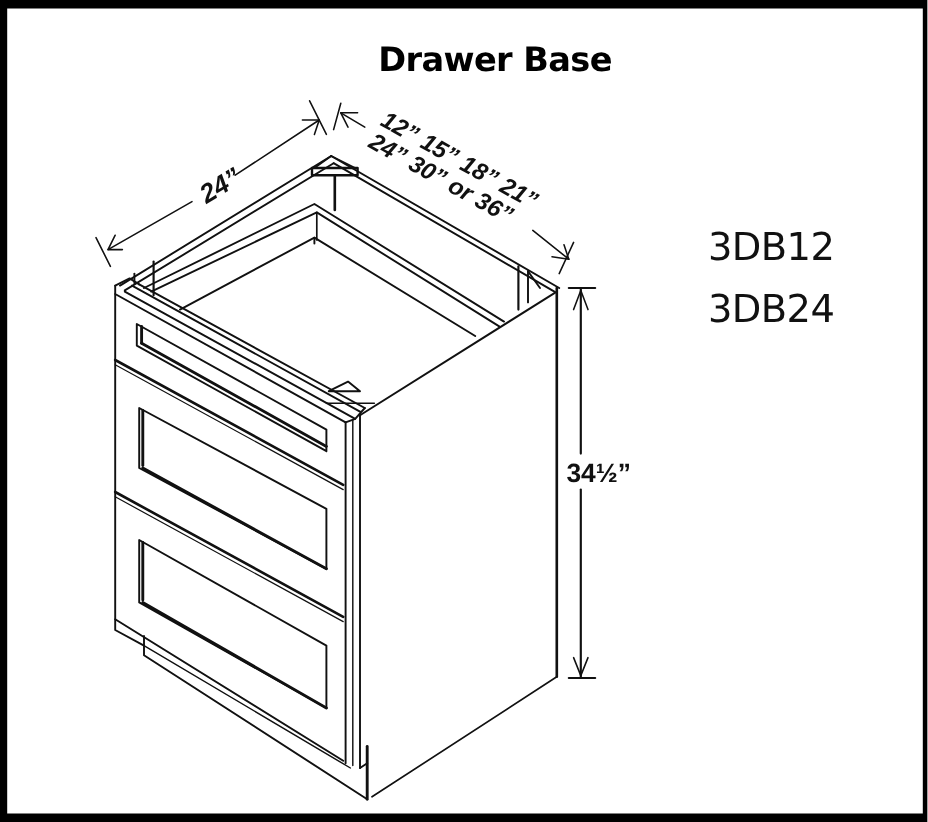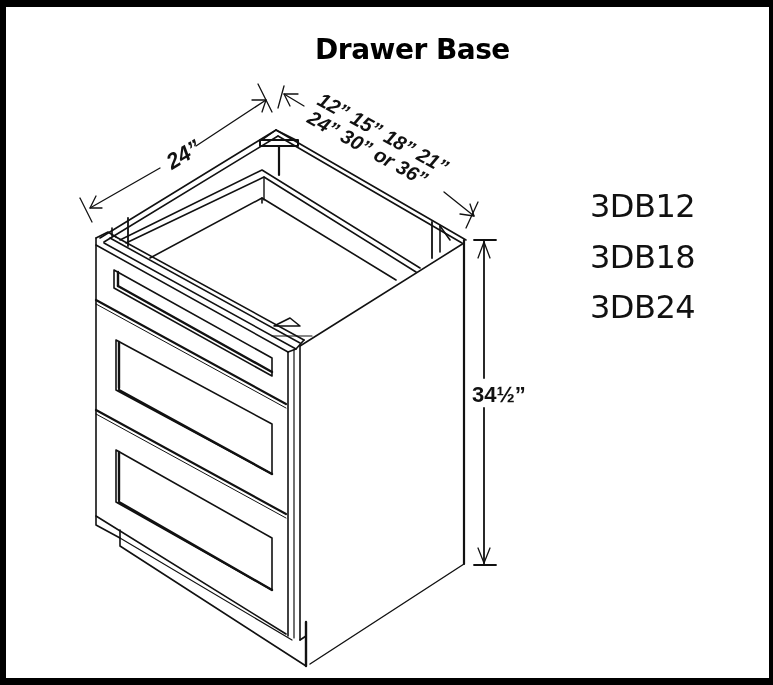--- a/index.html
+++ b/index.html
@@ -166,17 +166,16 @@
 
     <text class="dim-label" x="0" y="0" font-size="20" transform="translate(306 122) rotate(29)">24” 30” or 36”</text>
 
     <text class="dim-label" x="472" y="402" font-size="22" style="font-style: normal;">34½”</text>
   </svg>
 
   <div class="title">Drawer Base</div>
 
   <div class="models">
     <span class="model">3DB12</span>
-    <span class="model">3DB18</span>
     <span class="model">3DB24</span>
   </div>
 
 </div>
 
 </body></html>

